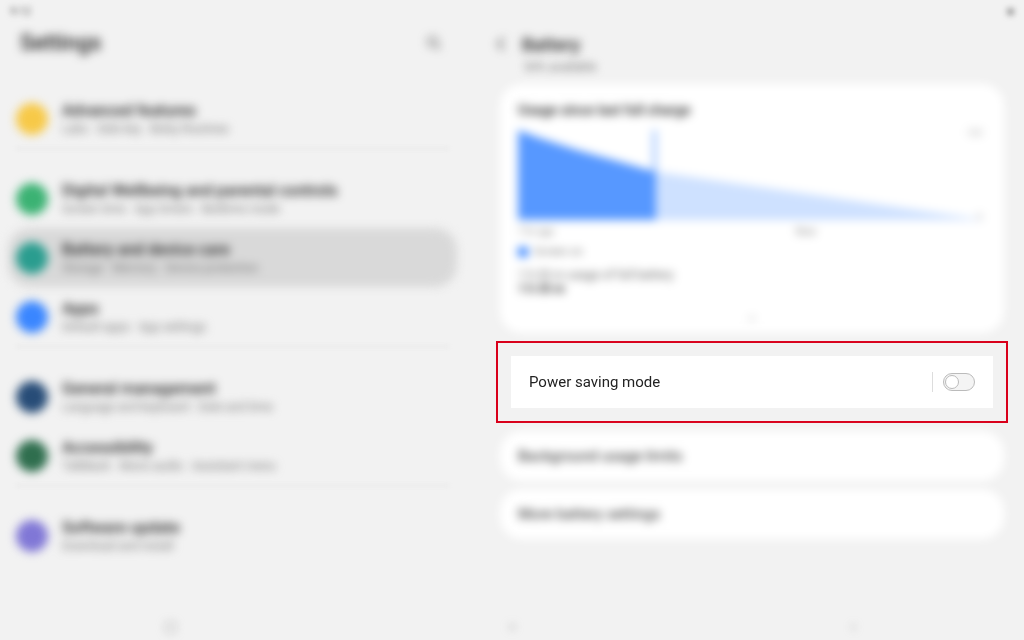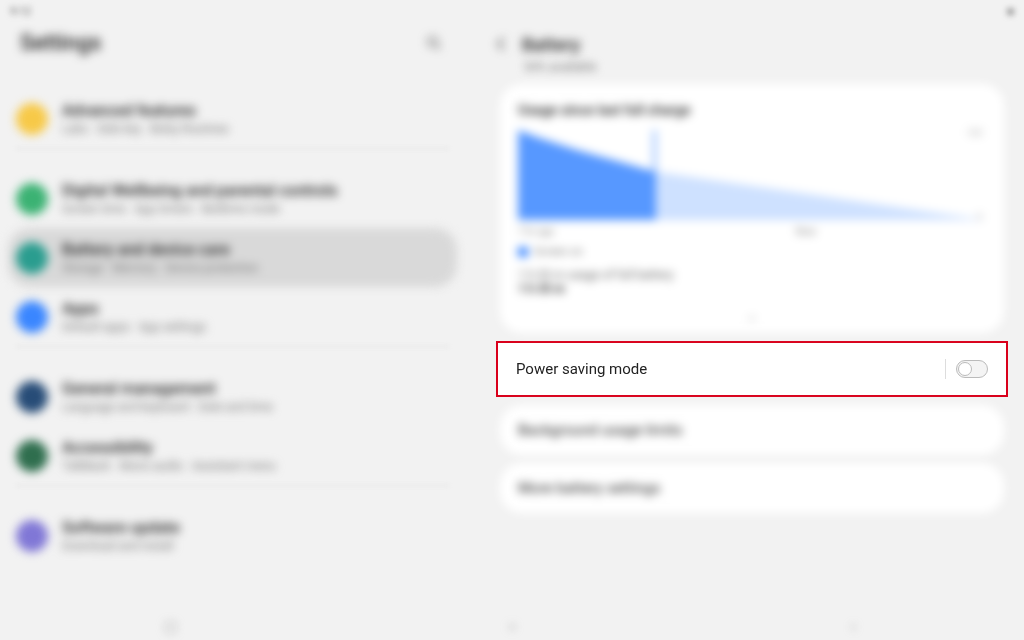--- a/index.html
+++ b/index.html
@@ -187,21 +187,21 @@
     color: #222;
   }
   .row-card.blurred { filter: blur(5px); }
 
   .highlight {
     border: 2px solid #d9001b;
     border-radius: 0;
     margin: 8px 16px;
   }
   .highlight .card {
-    margin: 0;
+    margin: 13px;
     border-radius: 0;
   }
 
   
   .toggle {
     display: flex;
     align-items: center;
   }
   .toggle-sep {
     width: 1px;

